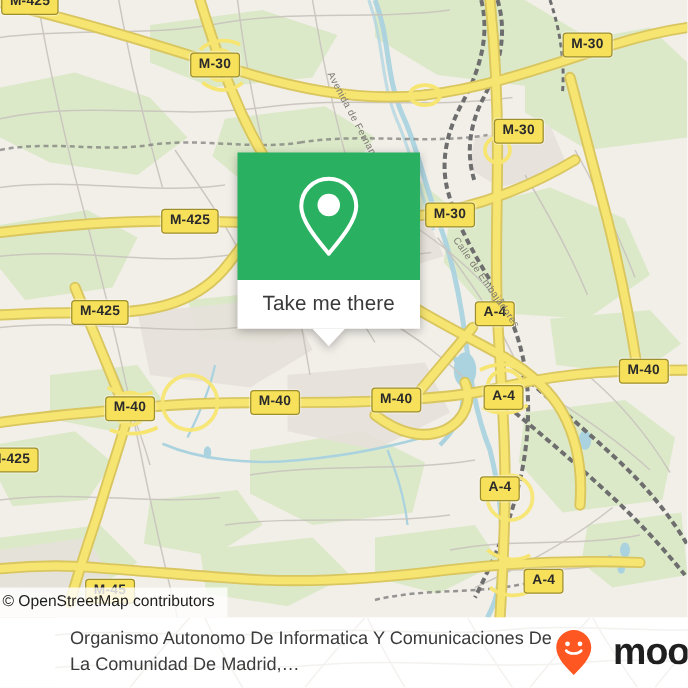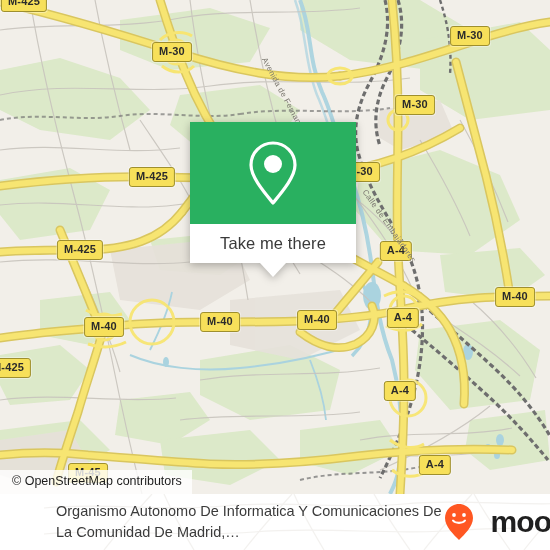--- a/index.html
+++ b/index.html
@@ -55,30 +55,30 @@
   }
 
   
   #osm-attrib {
     position:absolute;
     left:0; bottom:0;
     background:rgba(255,255,255,0.80);
     color:#1d1d1d;
     font-family:"Liberation Sans", sans-serif;
     font-size:12.5px;
-    padding:4px 10px 4px 12px;
+    padding:4px 10px 4px 2px;
     line-height:1.25;
     white-space:nowrap;
   }
 
   
   #popup-card {
     position:absolute;
     left:190px; top:122px;
-    width:166px;
+    width:146px;
     z-index:40;
     filter:drop-shadow(0 2px 4px rgba(0,0,0,0.28));
   }
   #popup-top {
     background:#29b060;
     height:102px;
     display:flex;
     align-items:center;
     justify-content:center;
   }

